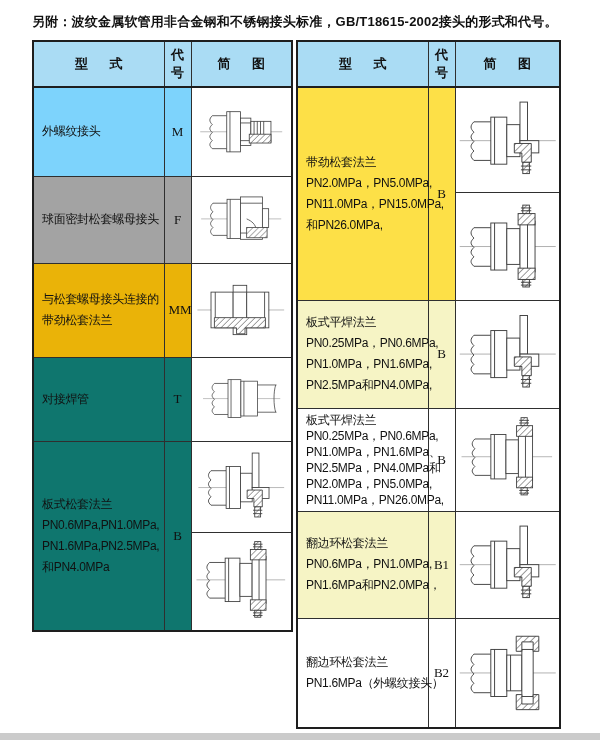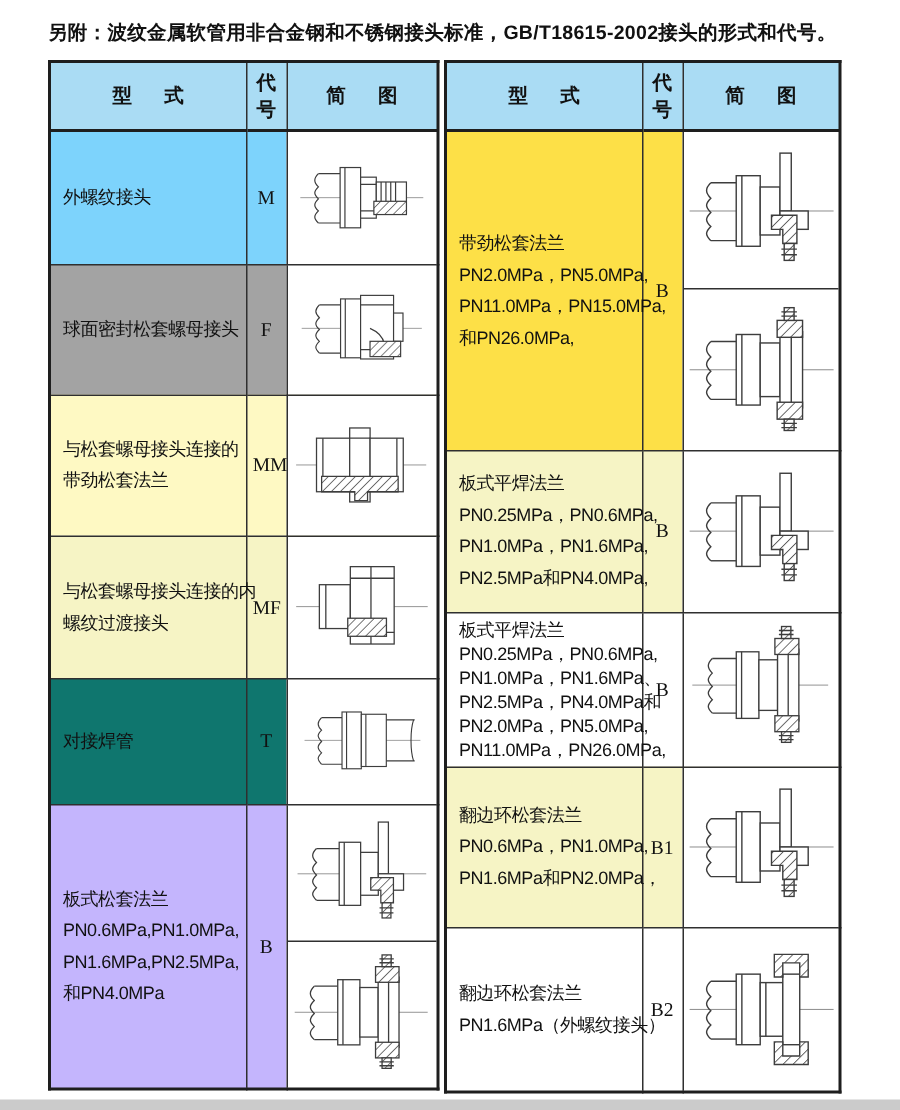--- a/index.html
+++ b/index.html
@@ -119,21 +119,21 @@
                   <line x1="54" y1="27" x2="82" y2="27"></line>
                   <line x1="54" y1="65" x2="82" y2="65"></line>
                   <path d="M62 47 C69 50 73 54 74 60"></path>
                   <rect x="82" y="34" width="8" height="24" fill="#fff"></rect>
                   <rect x="62" y="58" width="26" height="13" fill="url(#hatch)"></rect>
                 </svg>
               </div>
             </div>
           </td>
         </tr>
-        <tr style="height:94px;background:#fef9c3">
+        <tr style="height:94px;background:#eab308">
           <td class="type">
             <div style="line-height:21px">
               <div class="ln">与松套螺母接头连接的</div>
               <div class="ln">带劲松套法兰</div>
             </div>
           </td>
           <td class="code">MM</td>
           <td class="diagcell">
             <div class="dwrap">
               <div class="diag" style="height:91px">
@@ -145,45 +145,20 @@
                   <line x1="46" y1="26" x2="62" y2="26"></line>
                   <line x1="46" y1="68" x2="62" y2="68"></line>
                   <rect x="62" y="26" width="26" height="42" fill="#fff"></rect>
                   <line x1="83" y1="26" x2="83" y2="68"></line>
                   <polygon points="24,56 84,56 84,68 60,68 60,75 50,75 50,68 24,68" fill="url(#hatch)"></polygon>
                 </svg>
               </div>
             </div>
           </td>
         </tr>
-        <tr style="height:95px;background:#f6f4c5">
-          <td class="type">
-            <div style="line-height:21px">
-              <div class="ln">与松套螺母接头连接的内</div>
-              <div class="ln">螺纹过渡接头</div>
-            </div>
-          </td>
-          <td class="code">MF</td>
-          <td class="diagcell">
-            <div class="dwrap">
-              <div class="diag" style="height:92px">
-                <svg viewBox="0 0 110 92" preserveAspectRatio="xMidYMid meet" stroke="#3d3d3d" stroke-width="1" fill="none">
-                  <line x1="4" y1="47" x2="106" y2="47" stroke="#8a8a8a" stroke-width="0.7"></line>
-                  <rect x="22" y="30" width="24" height="34" fill="#fff"></rect>
-                  <line x1="27" y1="30" x2="27" y2="64"></line>
-                  <rect x="46" y="16" width="34" height="60" fill="#fff"></rect>
-                  <line x1="46" y1="25" x2="80" y2="25"></line>
-                  <line x1="46" y1="67" x2="80" y2="67"></line>
-                  <line x1="62" y1="16" x2="62" y2="76"></line>
-                  <rect x="44" y="56" width="30" height="14" fill="url(#hatch)"></rect>
-                </svg>
-              </div>
-            </div>
-          </td>
-        </tr>
         <tr style="height:84px;background:#0f766e">
           <td class="type">
             <div style="line-height:21px">
               <div class="ln">对接焊管</div>
             </div>
           </td>
           <td class="code">T</td>
           <td class="diagcell">
             <div class="dwrap">
               <div class="diag" style="height:81px">
@@ -197,21 +172,21 @@
                   <rect x="54" y="24" width="22" height="46" fill="#fff"></rect>
                   <line x1="58" y1="24" x2="58" y2="70"></line>
                   <line x1="76" y1="29" x2="101" y2="29"></line>
                   <line x1="76" y1="65" x2="101" y2="65"></line>
                   <path d="M100 29 C97 38 97 56 100 65"></path>
                 </svg>
               </div>
             </div>
           </td>
         </tr>
-        <tr style="height:190px;background:#c4b5fd">
+        <tr style="height:190px;background:#0f766e">
           <td class="type">
             <div style="line-height:21px">
               <div class="ln">板式松套法兰</div>
               <div class="ln">PN0.6MPa,PN1.0MPa,</div>
               <div class="ln">PN1.6MPa,PN2.5MPa,</div>
               <div class="ln">和PN4.0MPa</div>
             </div>
           </td>
           <td class="code">B</td>
           <td class="diagcell">

